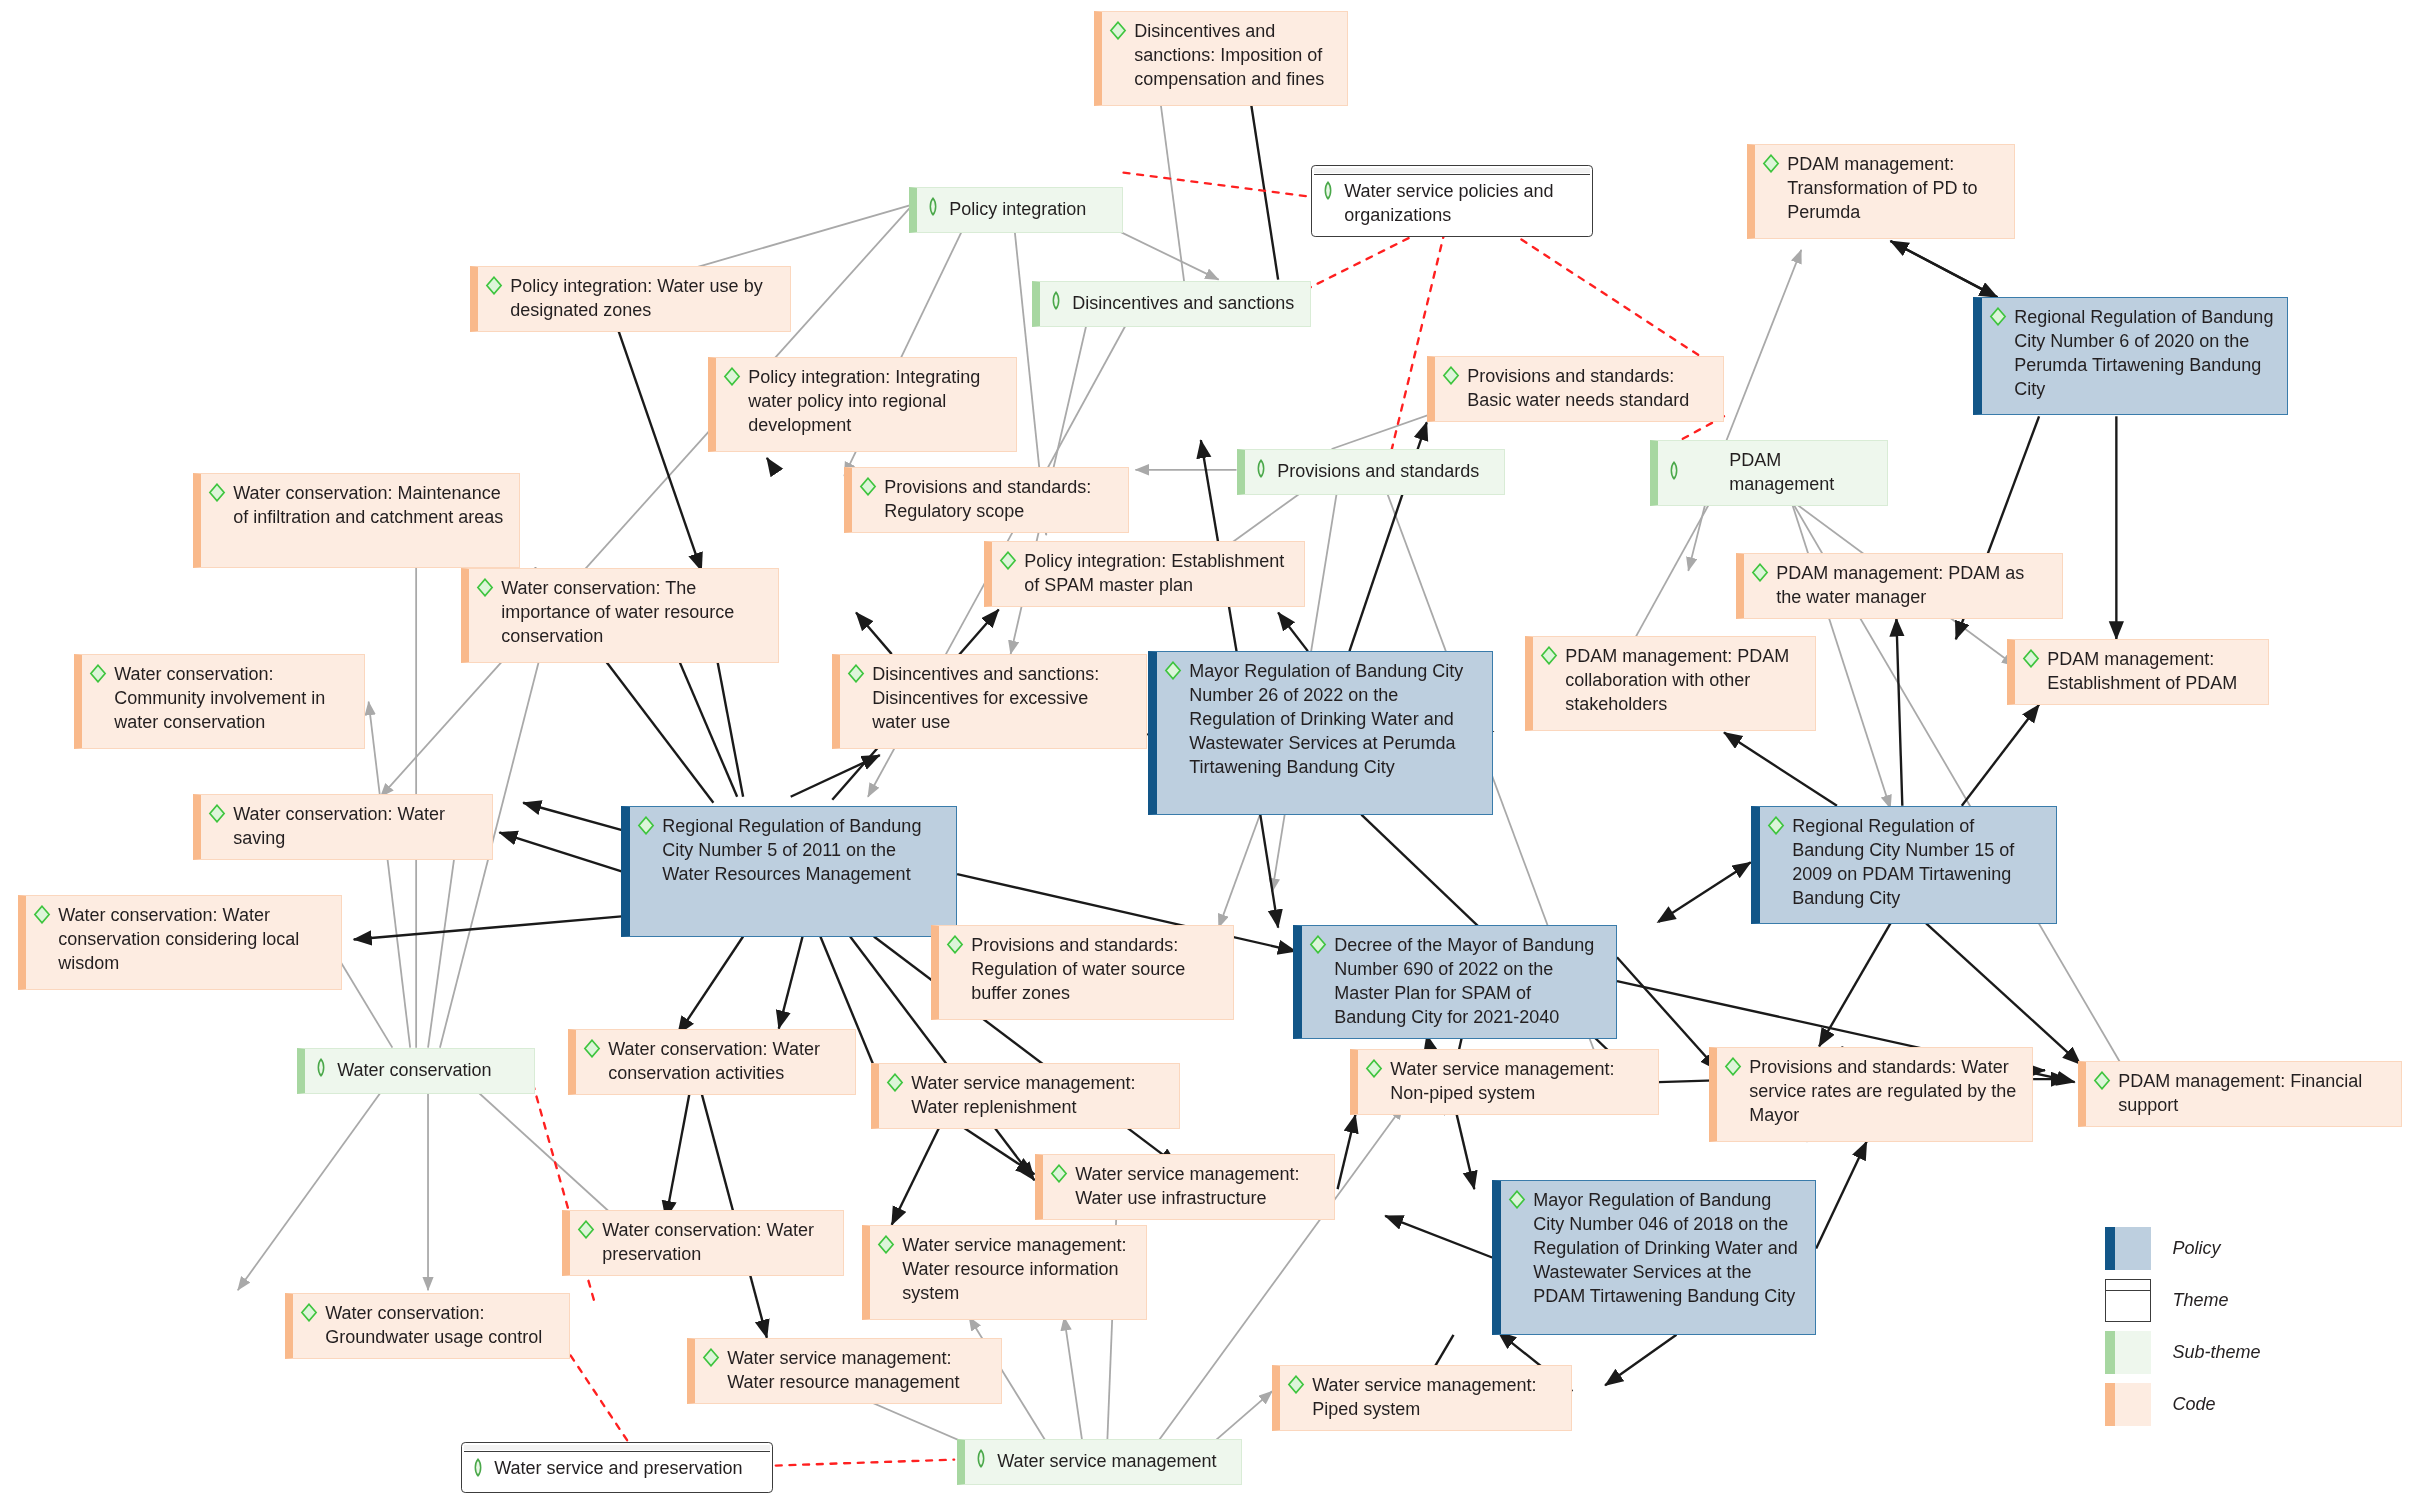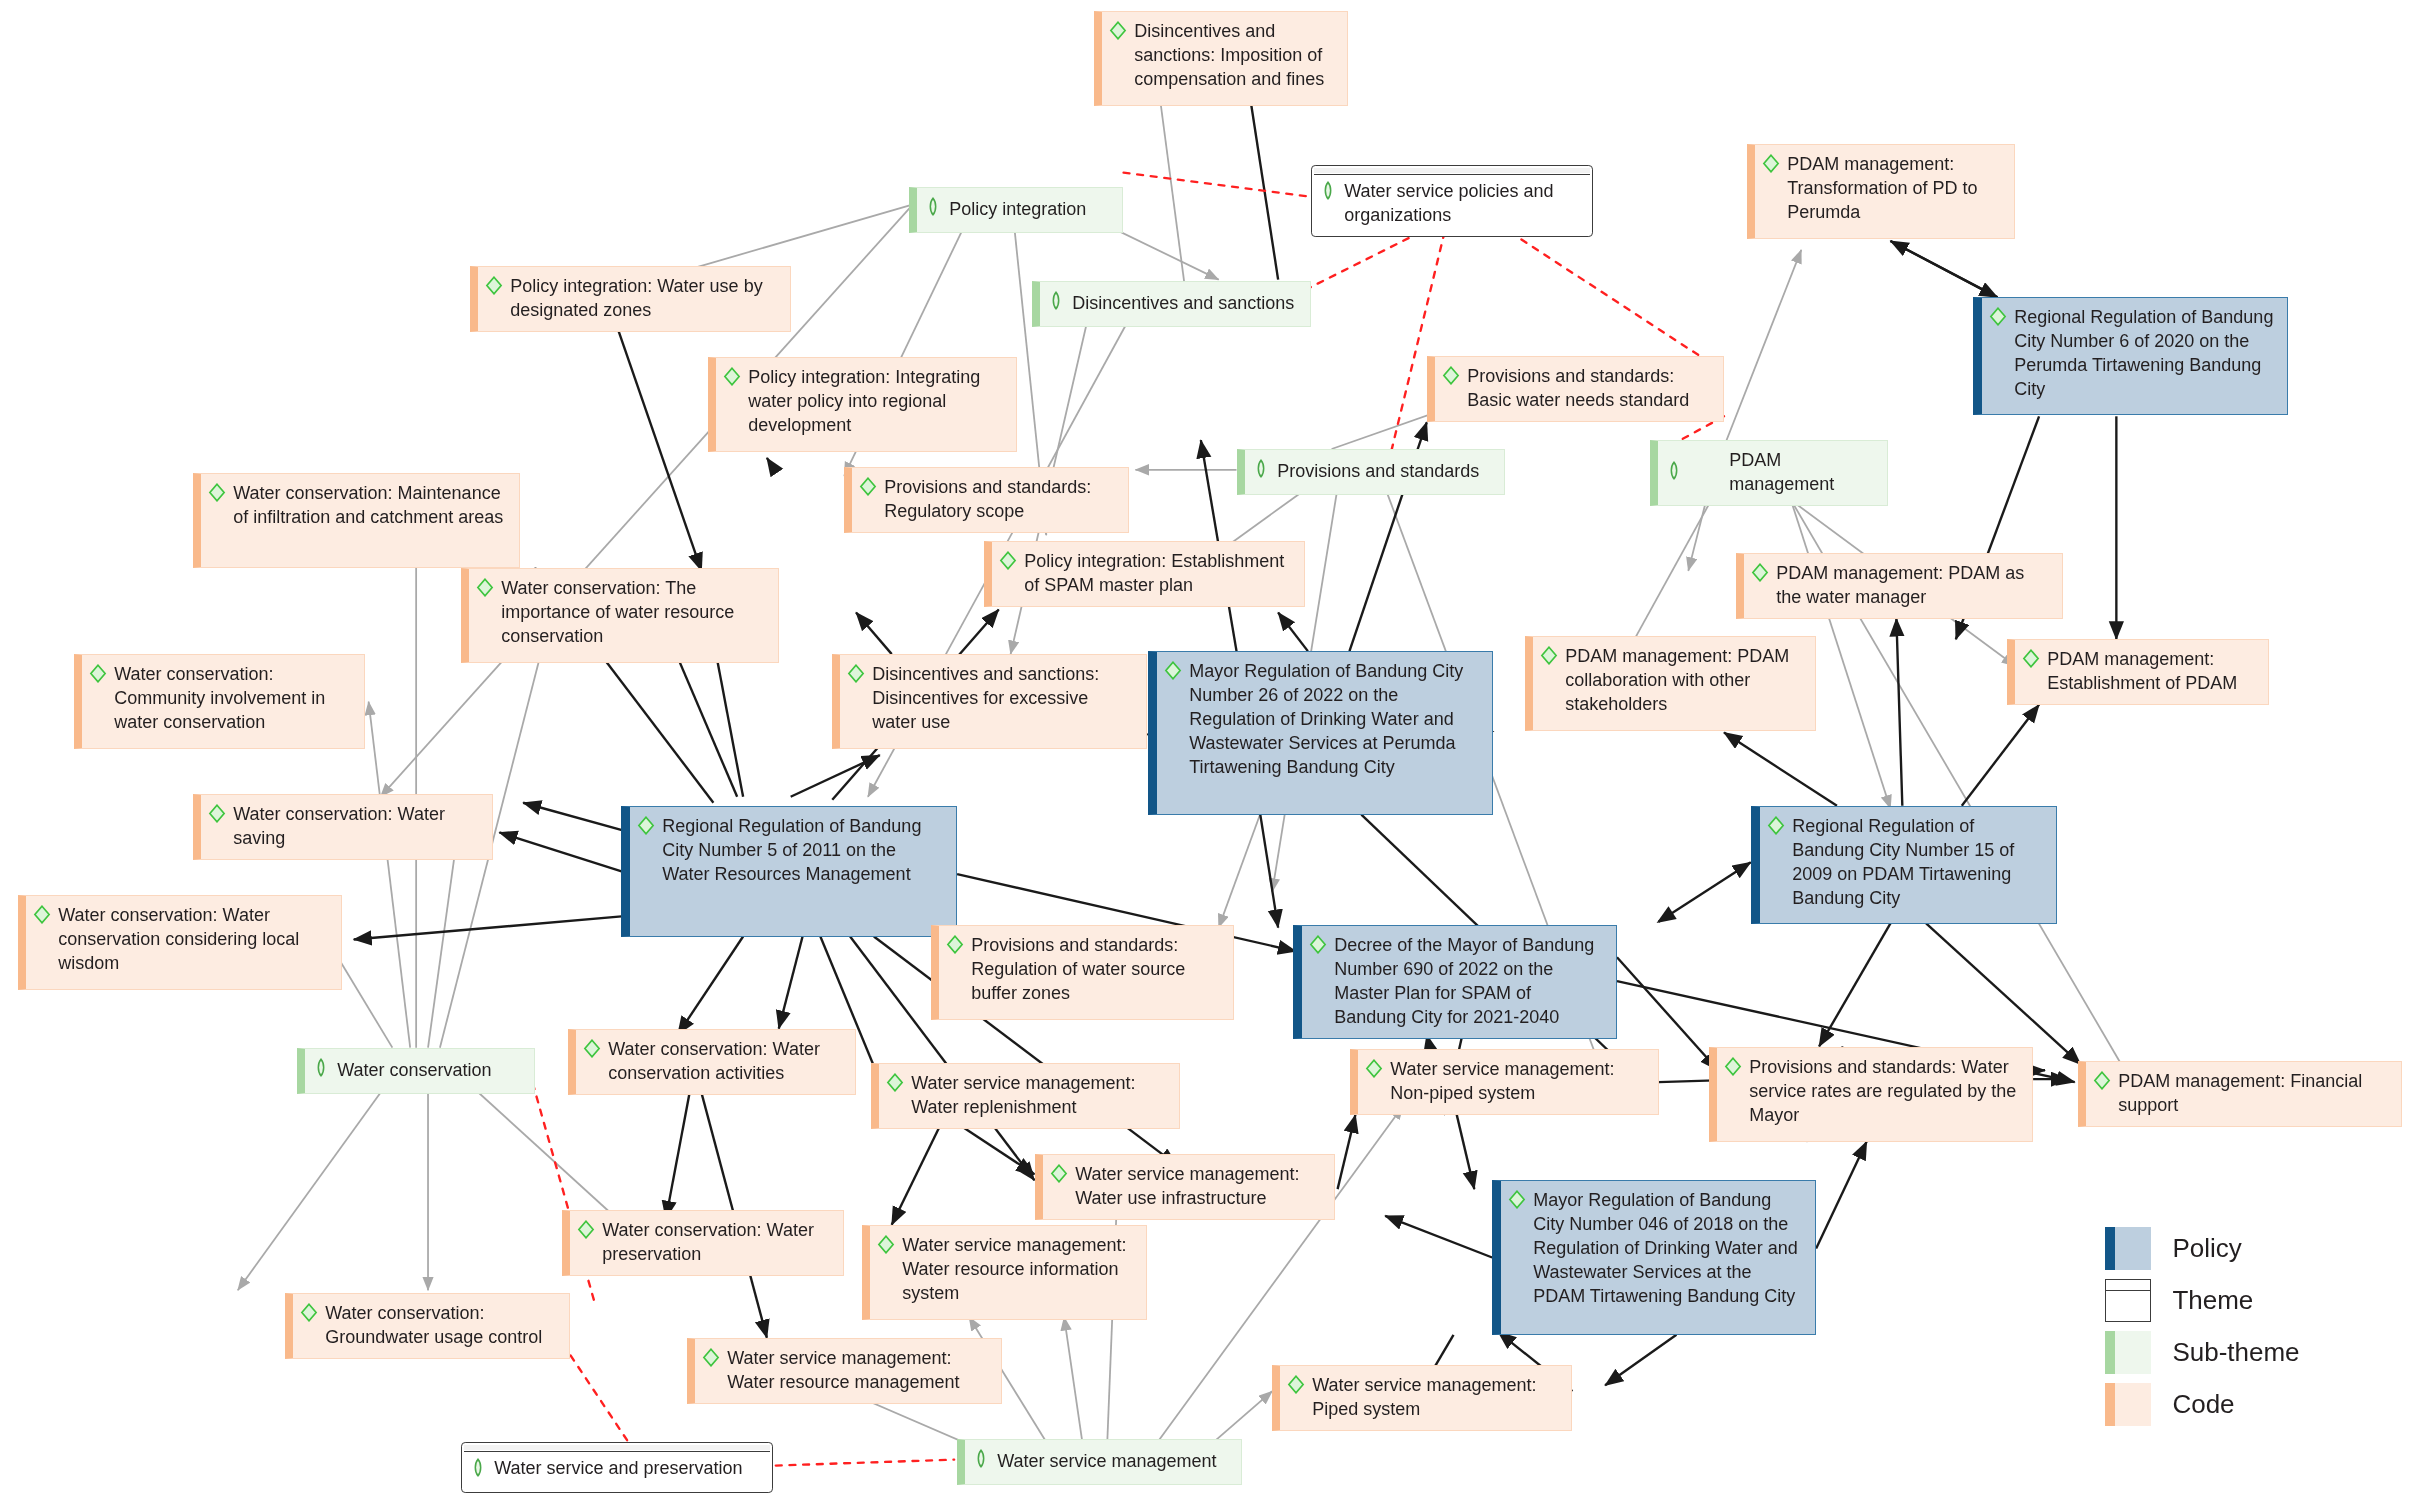--- a/index.html
+++ b/index.html
@@ -73,21 +73,21 @@
     left:2105px;top:1222px;
     z-index:9;
   }
   .lg-row{display:flex;align-items:center;height:52px;}
   .lg-swatch{width:46px;height:43px;box-sizing:border-box;margin-right:21.4px;}
   .lg-policy{background:#bdcfdf;border-left:10px solid #125688;}
   .lg-theme{background:#fff;border:1.8px solid #3c3c3c;position:relative;}
   .lg-theme i{position:absolute;left:0;right:0;top:10px;height:1.8px;background:#3c3c3c;display:block;}
   .lg-sub{background:#eef7ed;border-left:10px solid #a7d7a1;}
   .lg-code{background:#fdece1;border-left:10px solid #f9b98b;}
-  .lg-label{font-size:26px;color:#231f20;}
+  .lg-label{font-size:18px;color:#231f20;font-style:italic;}
 </style>
 </head>
 <body>
 
 <div id="canvas">
 
   <svg id="edges" viewBox="0 0 4059 2531">
     <defs>
       <marker id="ad" markerWidth="9" markerHeight="9" refX="7.6" refY="3.2" orient="auto">
         <path d="M0,0 L8,3.2 L0,6.4 z" fill="#1a1a1a"></path>

